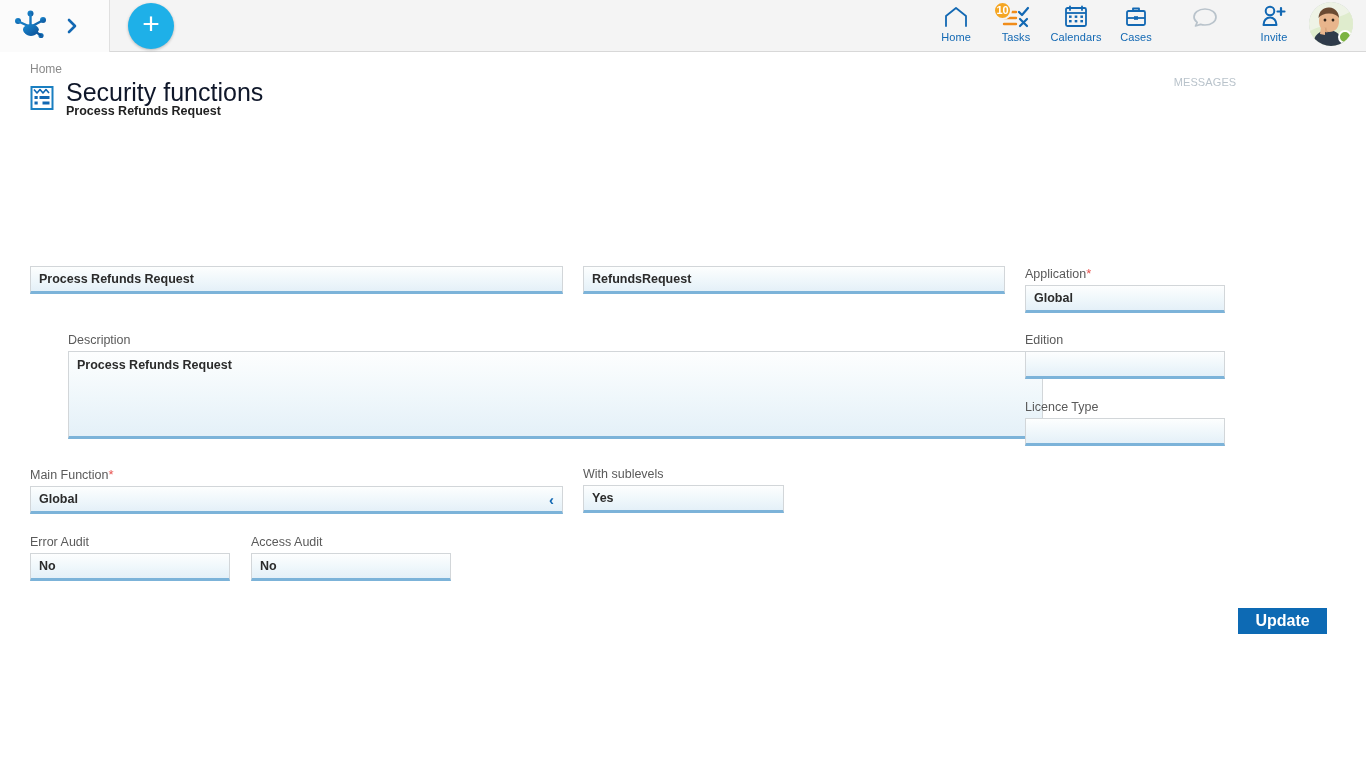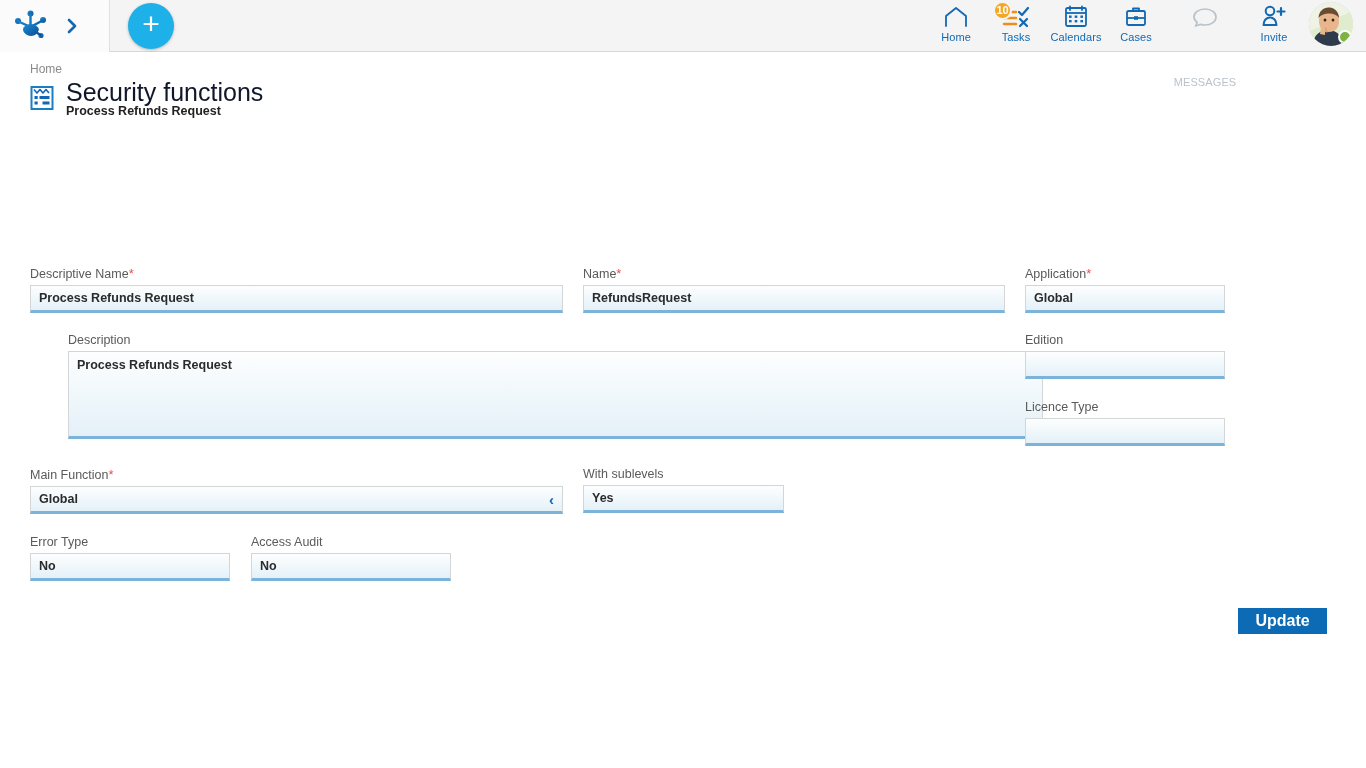--- a/index.html
+++ b/index.html
@@ -329,30 +329,24 @@
   </div>
   <div class="head-texts">
     <div class="page-title">Security functions</div>
     <div class="page-sub">Process Refunds Request</div>
   </div>
 </div>
 
 <div class="form">
 
   <div class="field" style="left:30px; top:132px; width:533px;">
-    <span class="flabel">
-      <span>Descriptive Name</span><span class="req">*</span>
-    </span>
     <div class="ctrl">Process Refunds Request</div>
   </div>
 
   <div class="field" style="left:583px; top:132px; width:422px;">
-    <span class="flabel">
-      <span>Name</span><span class="req">*</span>
-    </span>
     <div class="ctrl">RefundsRequest</div>
   </div>
 
   <div class="field" style="left:1025px; top:132px; width:200px;">
     <span class="flabel">
       <span>Application</span><span class="req">*</span>
     </span>
     <div class="ctrl">Global</div>
   </div>
 
@@ -385,21 +379,21 @@
       <span class="chev-left">‹</span>
     </div>
   </div>
 
   <div class="field" style="left:583px; top:333px; width:201px;">
     <span class="flabel">With sublevels</span>
     <div class="ctrl">Yes</div>
   </div>
 
   <div class="field" style="left:30px; top:401px; width:200px;">
-    <span class="flabel">Error Type</span>
+    <span class="flabel">Error Audit</span>
     <div class="ctrl">No</div>
   </div>
 
   <div class="field" style="left:251px; top:401px; width:200px;">
     <span class="flabel">Access Audit</span>
     <div class="ctrl">No</div>
   </div>
 
   <button class="btn-update">Update</button>
 </div>

